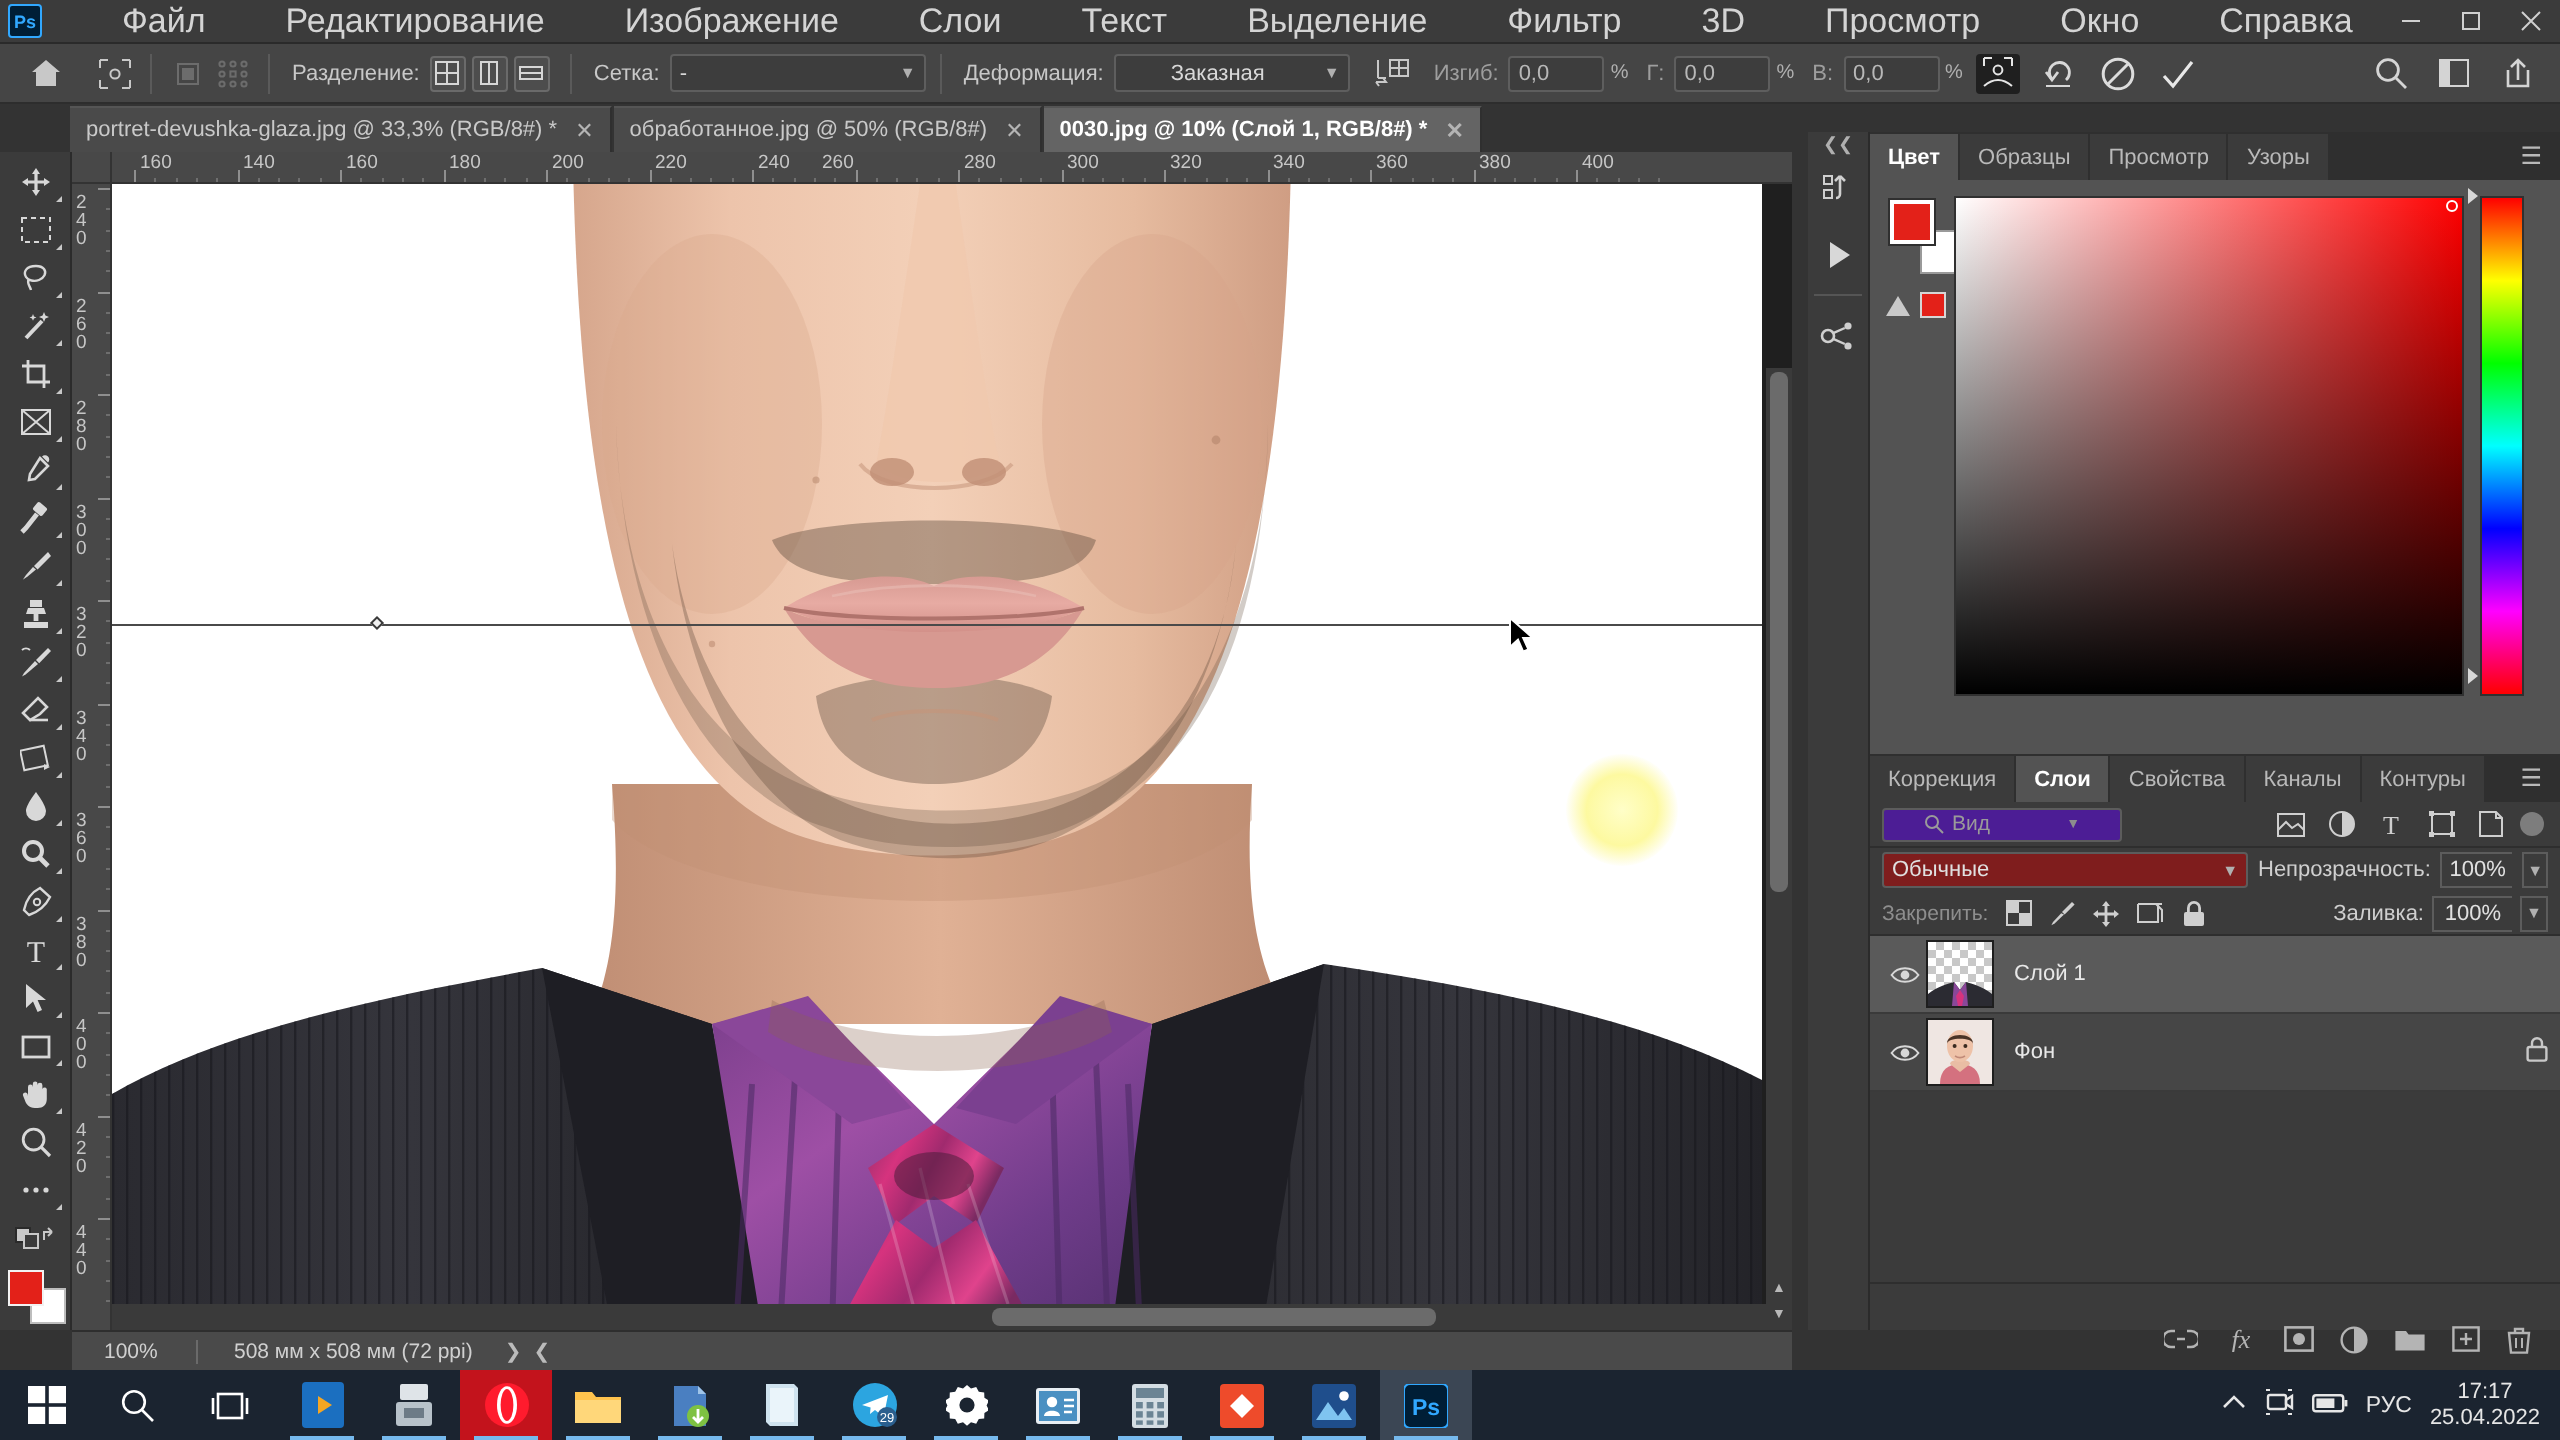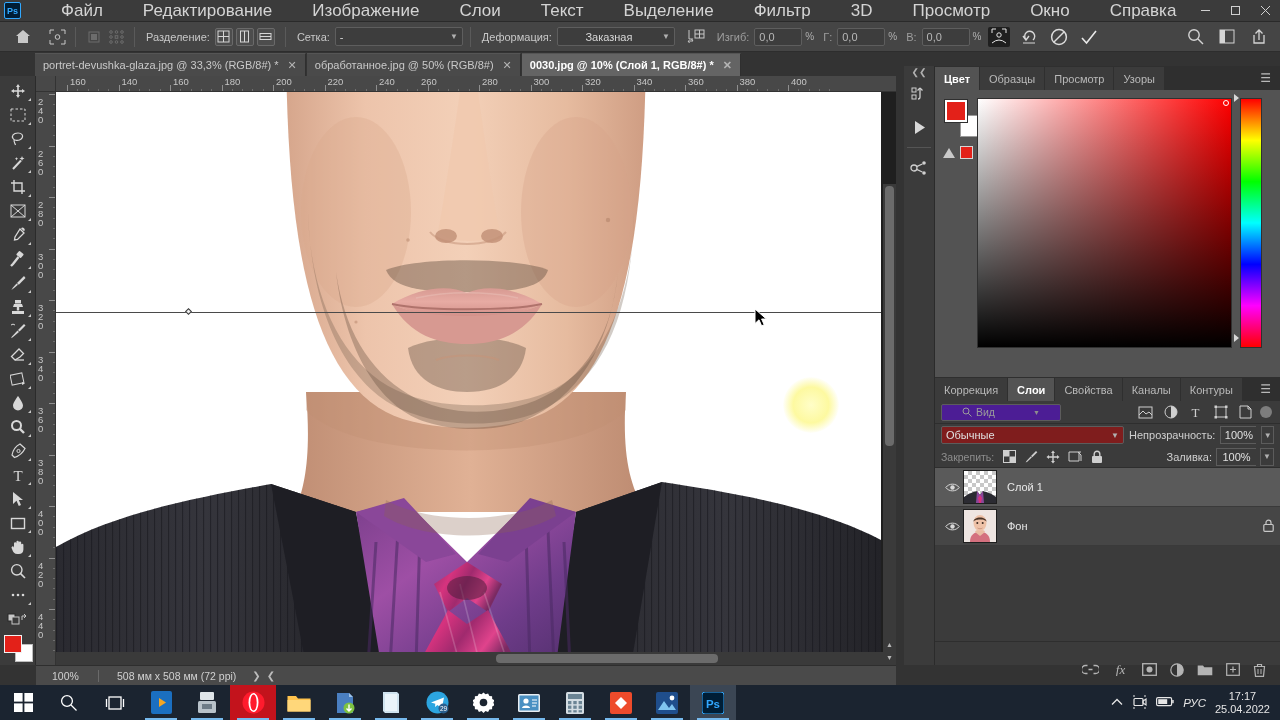--- a/index.html
+++ b/index.html
@@ -260,21 +260,21 @@
     background:#1b2430; display:flex; align-items:center;
   }
   .tb-item { width:46px; height:35px; display:flex; align-items:center;
     justify-content:center; position:relative;}
   .tb-item.running::after { content:''; position:absolute; bottom:0; left:7px;
     width:32px; height:2px; background:#76b9ed;}
   .tb-item.active { background:#3b4654; }
   .tb-right { margin-left:auto; display:flex; align-items:center;
      gap:9px; padding-right:10px; color:#e6e6e6; font-size:11px;}
   .tb-clock { text-align:center; line-height:13px; font-size:11px;}
-  .tb-lang { font-size:11.5px;font-style:italic; }
+  .tb-lang { font-size:11.5px; }
 </style>
 </head>
 <body>
 
 <div class="app">
 
   <div class="menubar">
     <div class="ps-logo">Ps</div>
     <div class="menu-item">Файл</div>
     <div class="menu-item">Редактирование</div>
@@ -651,21 +651,21 @@
       <div class="rh-tick rh-minor" style="left: 289.1px;"></div>
       <div class="rh-tick rh-minor" style="left: 299.4px;"></div>
       <div class="rh-tick rh-minor" style="left: 309.7px;"></div>
       <div class="rh-tick rh-major" style="left: 320px;"></div>
       <div class="rh-lbl" style="left: 323px;">240</div>
       <div class="rh-tick rh-minor" style="left: 330.3px;"></div>
       <div class="rh-tick rh-minor" style="left: 340.6px;"></div>
       <div class="rh-tick rh-minor" style="left: 350.9px;"></div>
       <div class="rh-tick rh-minor" style="left: 361.2px;"></div>
       <div class="rh-tick rh-major" style="left: 371.5px;"></div>
-      <div class="rh-lbl" style="left: 365px;">260</div>
+      <div class="rh-lbl" style="left: 355px;">260</div>
       <div class="rh-tick rh-minor" style="left: 381.8px;"></div>
       <div class="rh-tick rh-minor" style="left: 392.1px;"></div>
       <div class="rh-tick rh-minor" style="left: 402.4px;"></div>
       <div class="rh-tick rh-minor" style="left: 412.7px;"></div>
       <div class="rh-tick rh-major" style="left: 423px;"></div>
       <div class="rh-lbl" style="left: 426px;">280</div>
       <div class="rh-tick rh-minor" style="left: 433.3px;"></div>
       <div class="rh-tick rh-minor" style="left: 443.6px;"></div>
       <div class="rh-tick rh-minor" style="left: 453.9px;"></div>
       <div class="rh-tick rh-minor" style="left: 464.2px;"></div>

